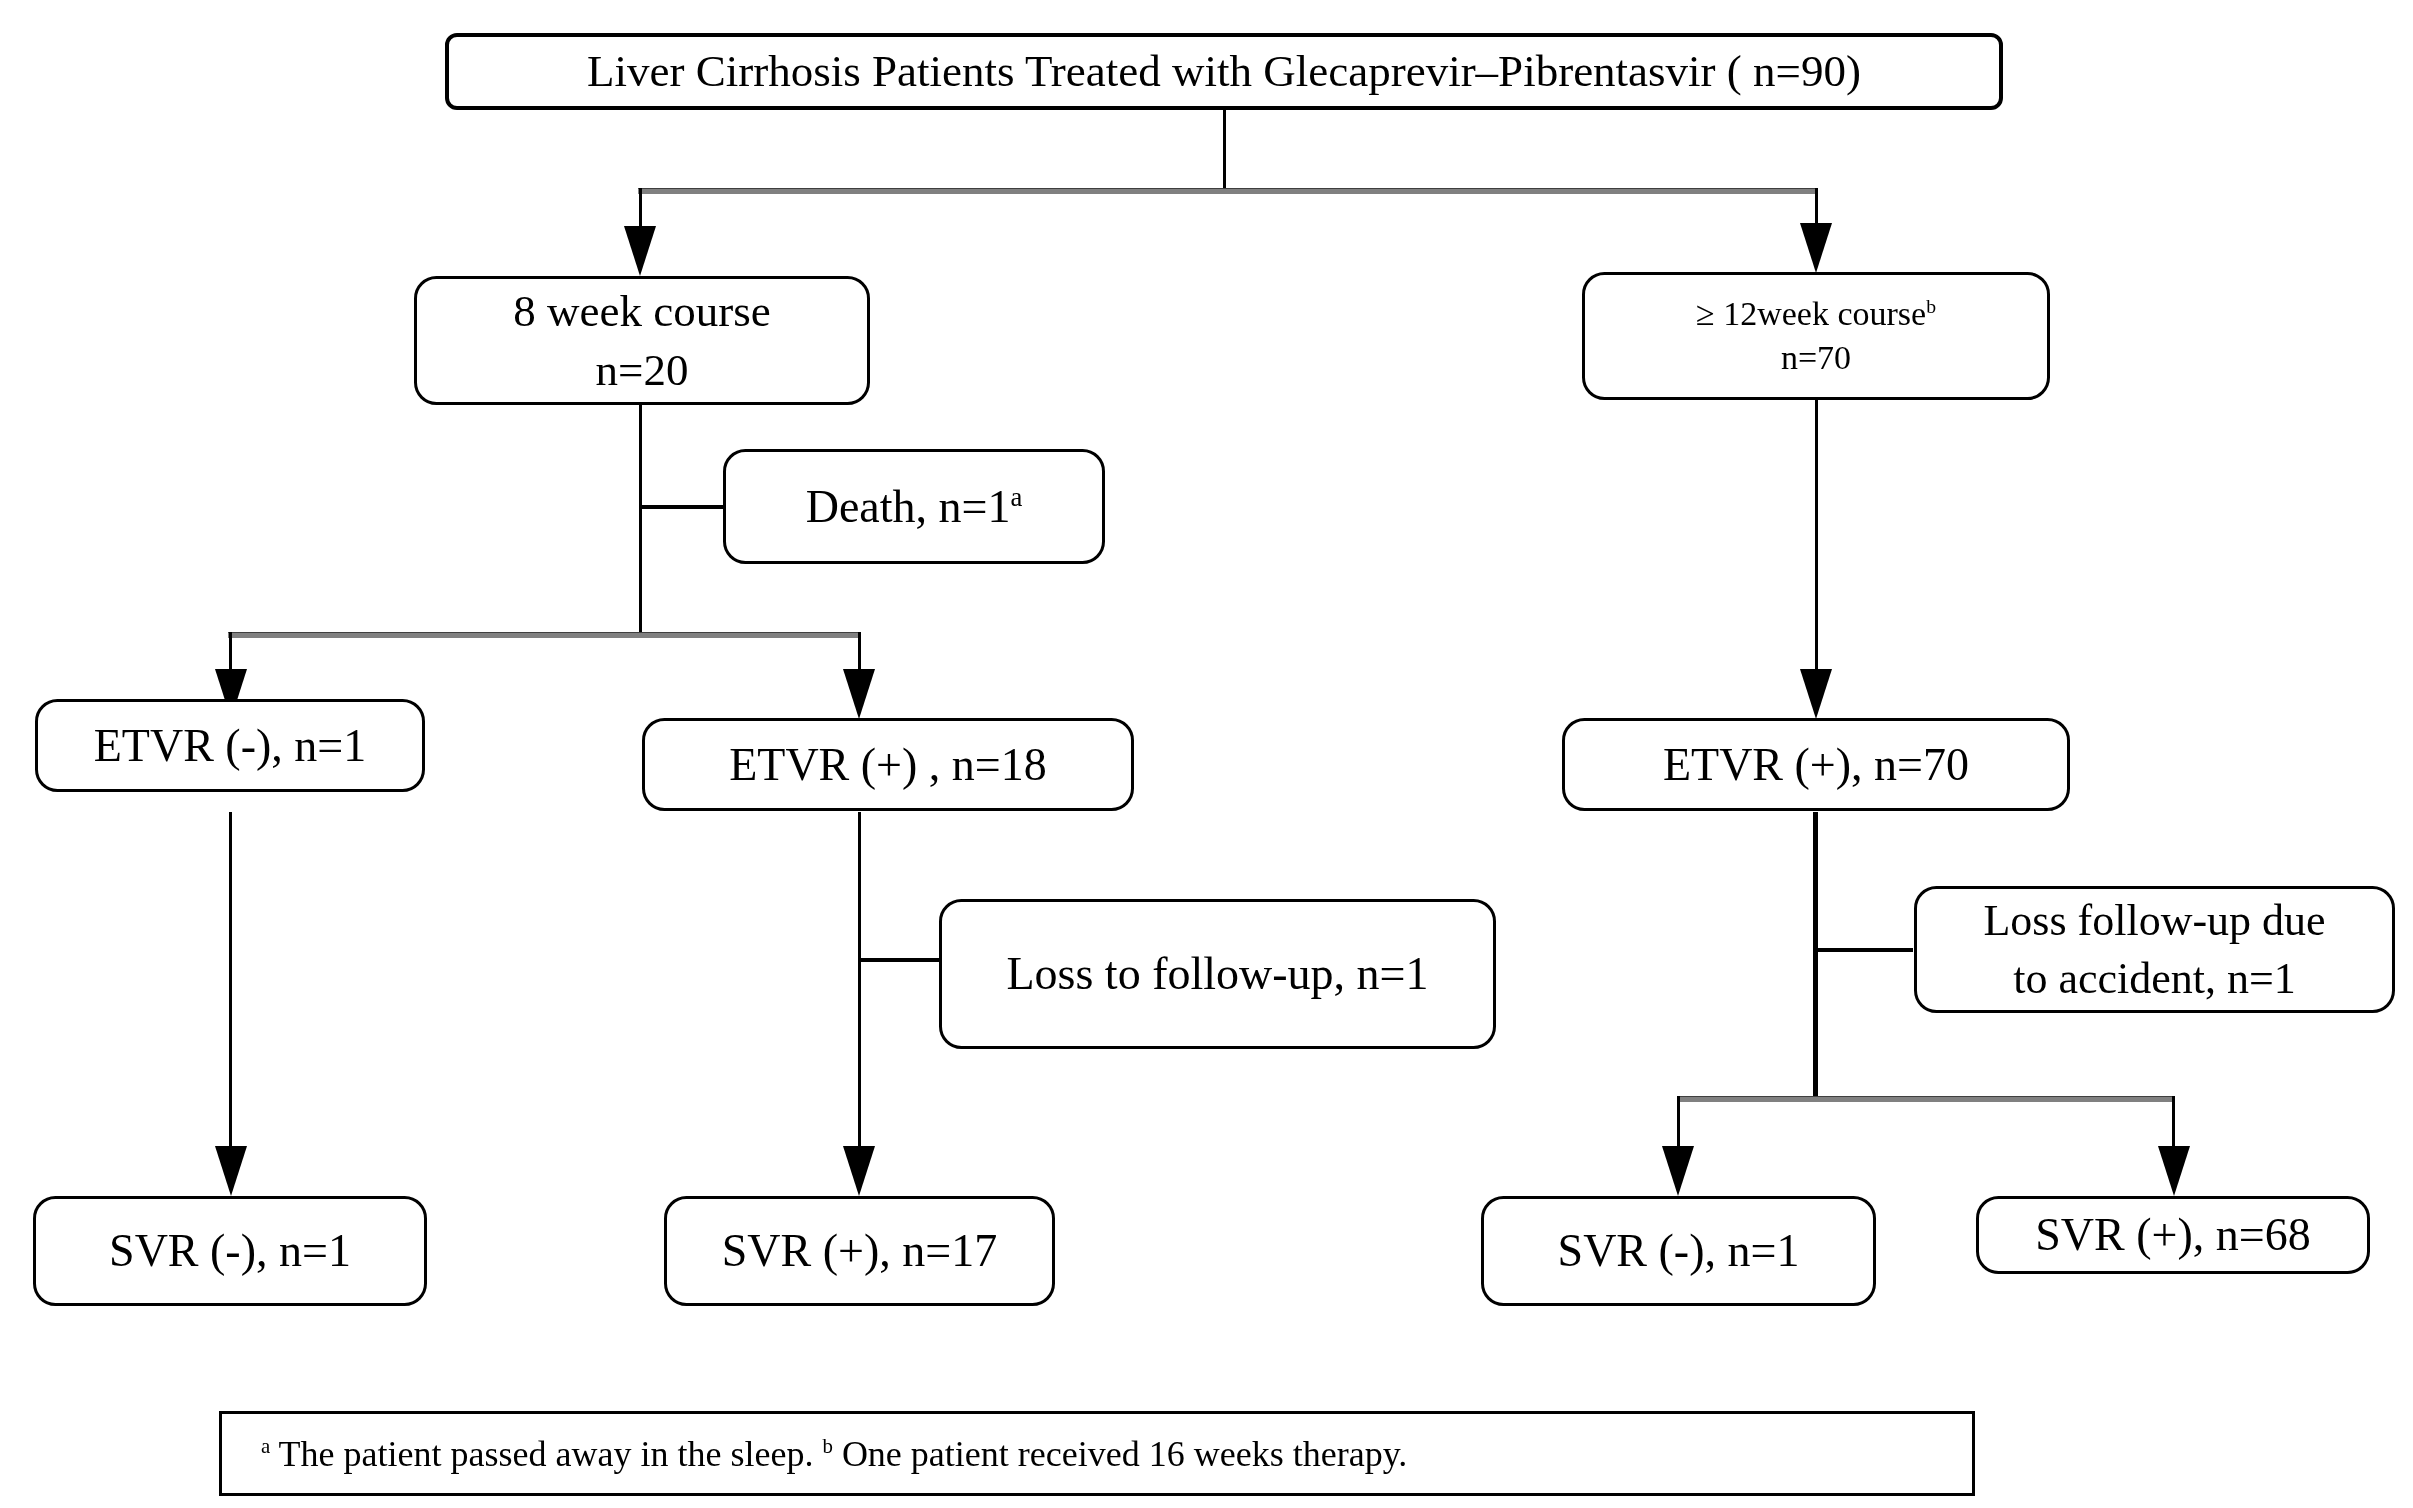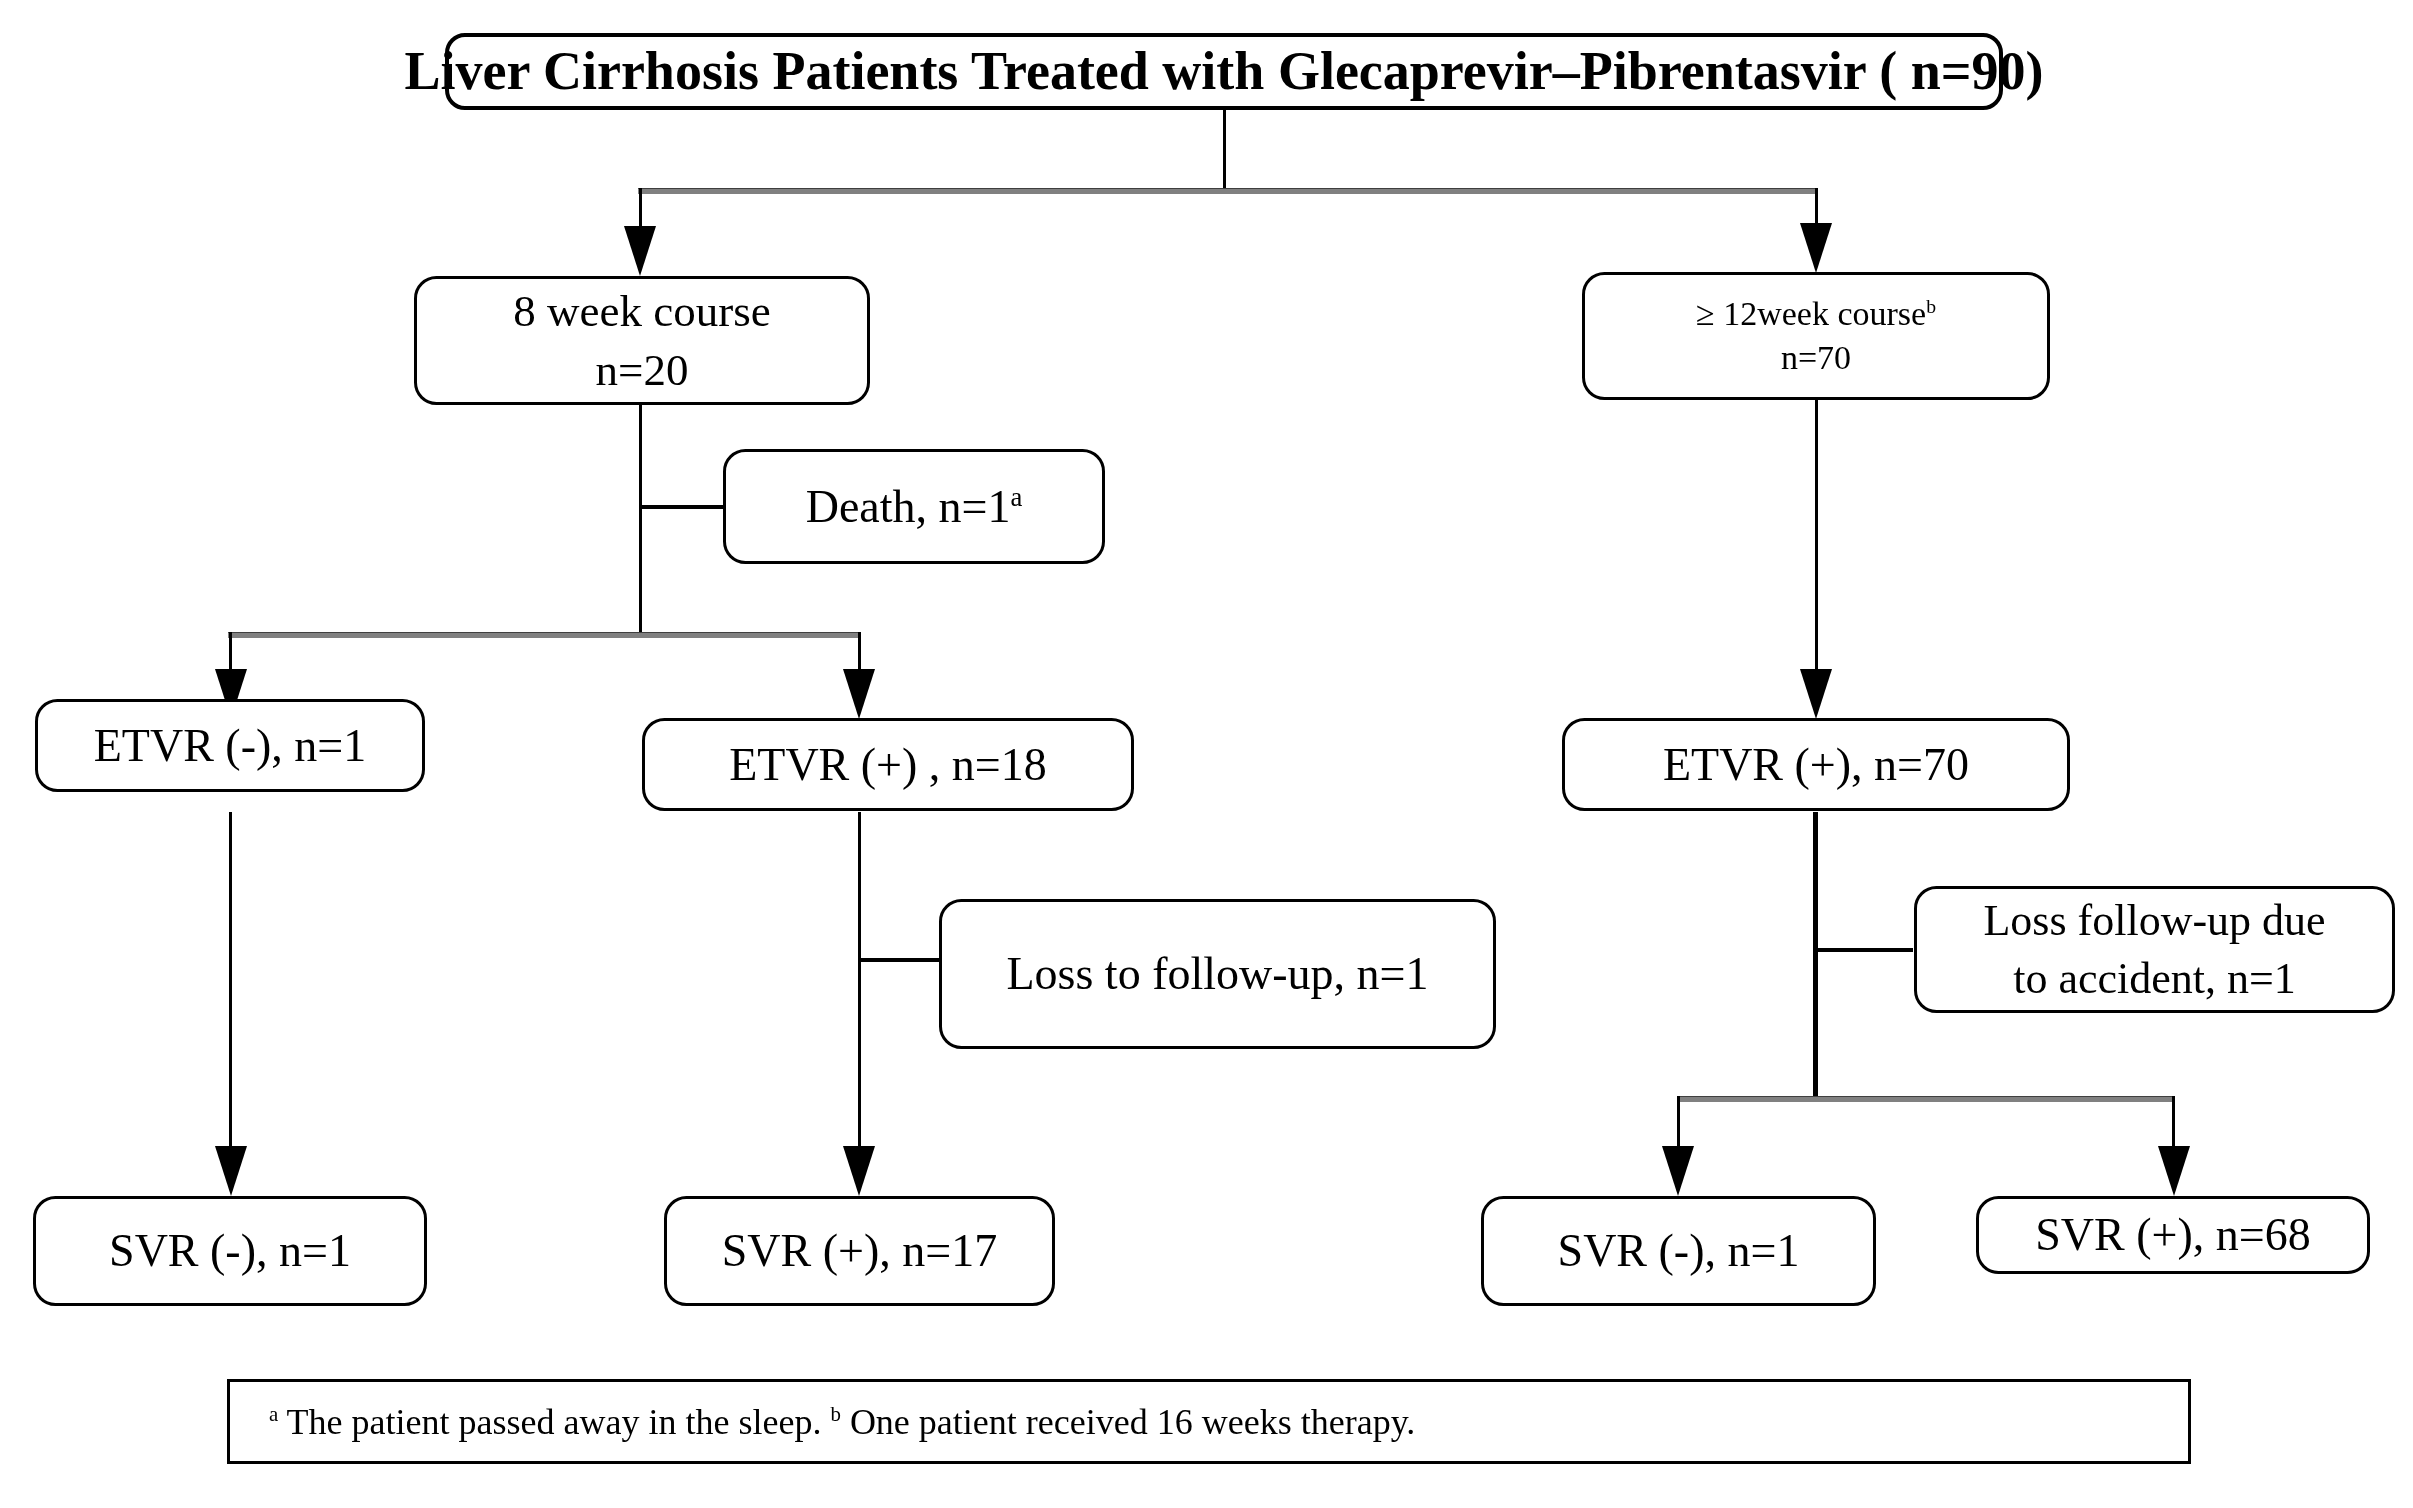--- a/index.html
+++ b/index.html
@@ -15,21 +15,21 @@
     background:#fff;
     display:flex;
     flex-direction:column;
     align-items:center;
     justify-content:center;
     text-align:center;
     font-size:46px;
     line-height:1.3;
     white-space:nowrap;
   }
-  .node.title{border-width:4.4px;border-radius:20px;font-size:54px;font-weight:bold;}
+  .node.title{border-width:4.4px;border-radius:12px;font-size:45px;}
   .node .bl{display:block;}
   sup.fn{font-size:58%;vertical-align:super;line-height:0;}
 
   .note-box{
     position:absolute;
     box-sizing:border-box;
     border:3.1px solid #000;
     border-radius:0;
     background:#fff;
     display:flex;
@@ -145,18 +145,18 @@
   </div>
 
   <div class="node" style="left:1481px;top:1196px;width:395px;height:110px;">
     <span class="bl">SVR (-), n=1</span>
   </div>
 
   <div class="node" style="left:1976px;top:1196px;width:394px;height:78px;">
     <span class="bl">SVR (+), n=68</span>
   </div>
 
-  <div class="note-box" style="left:219px;top:1379px;width:1964px;height:85px;margin-left:8px;">
+  <div class="note-box" style="left:219px;top:1411px;width:1756px;height:85px;">
     <span><sup class="fn">a</sup><span> The patient passed away in the sleep. </span><sup class="fn">b</sup><span> One patient received 16 weeks therapy.</span></span>
   </div>
 
 </div>
 
 
 </body></html>

